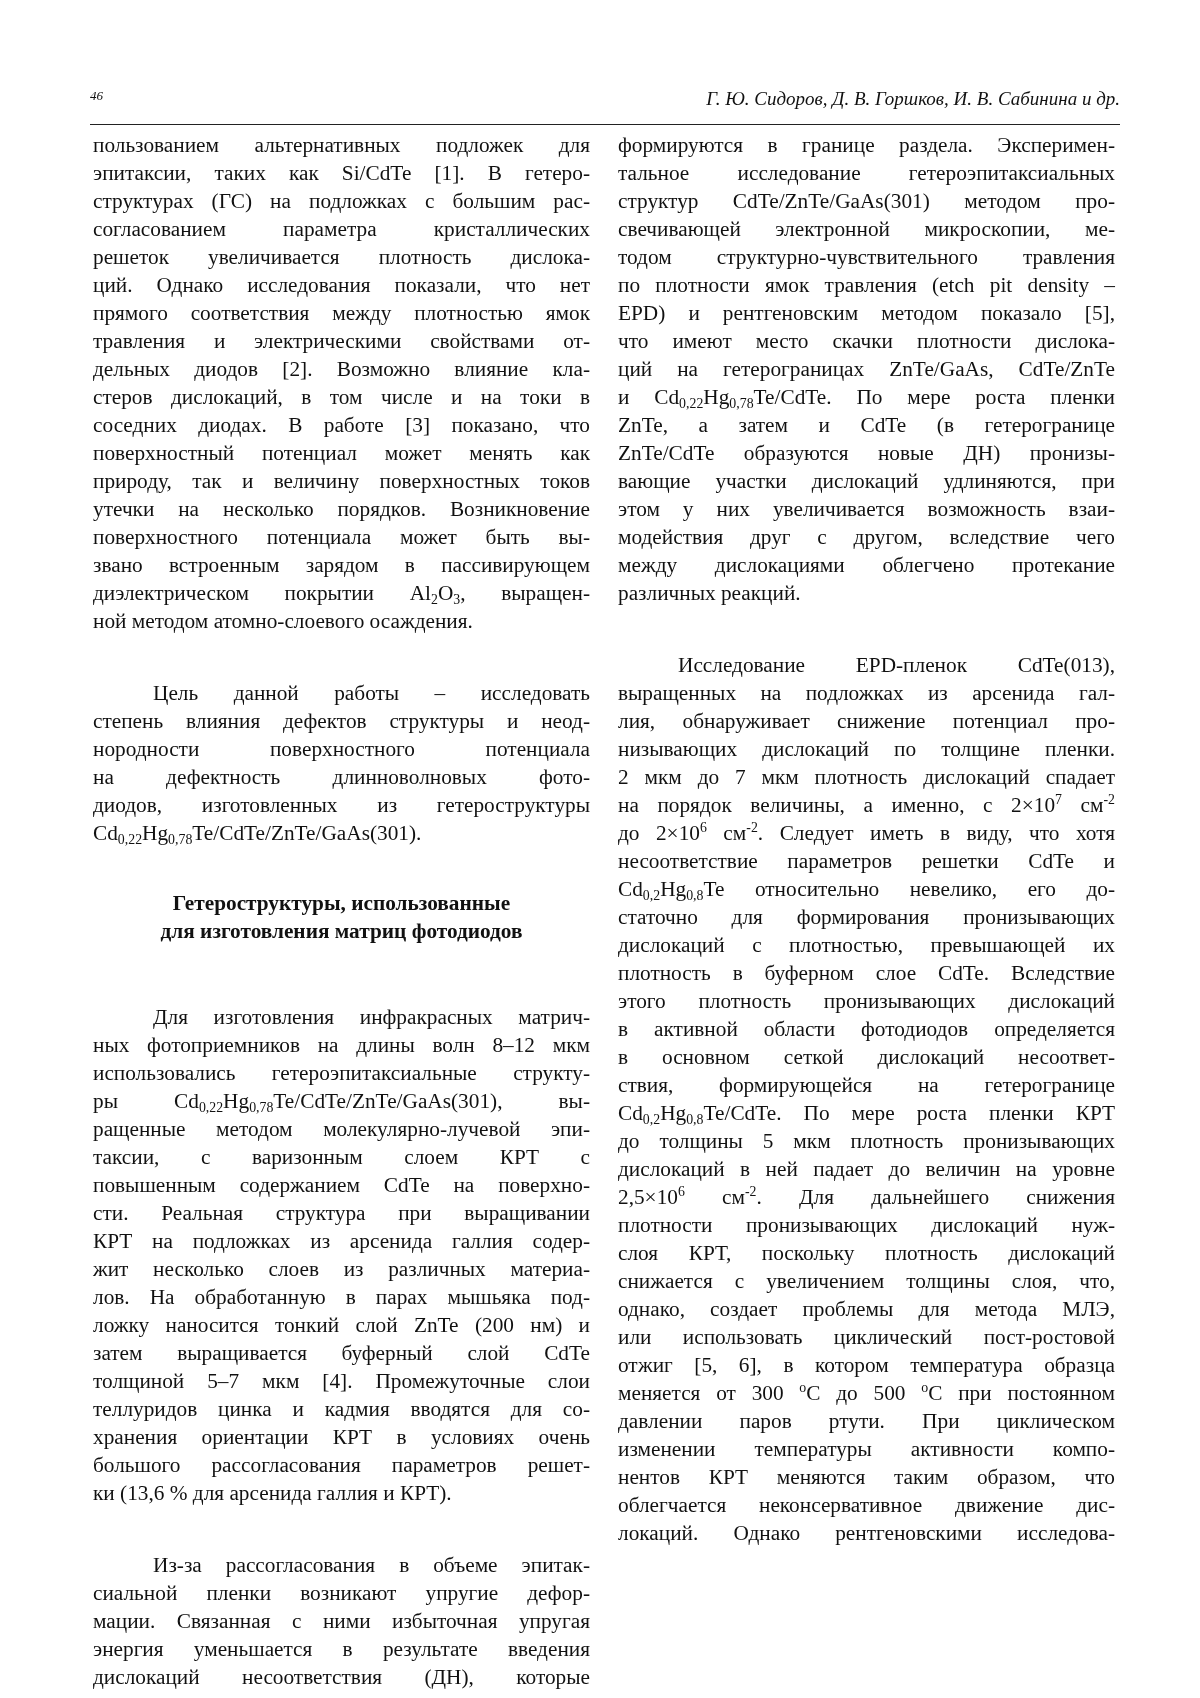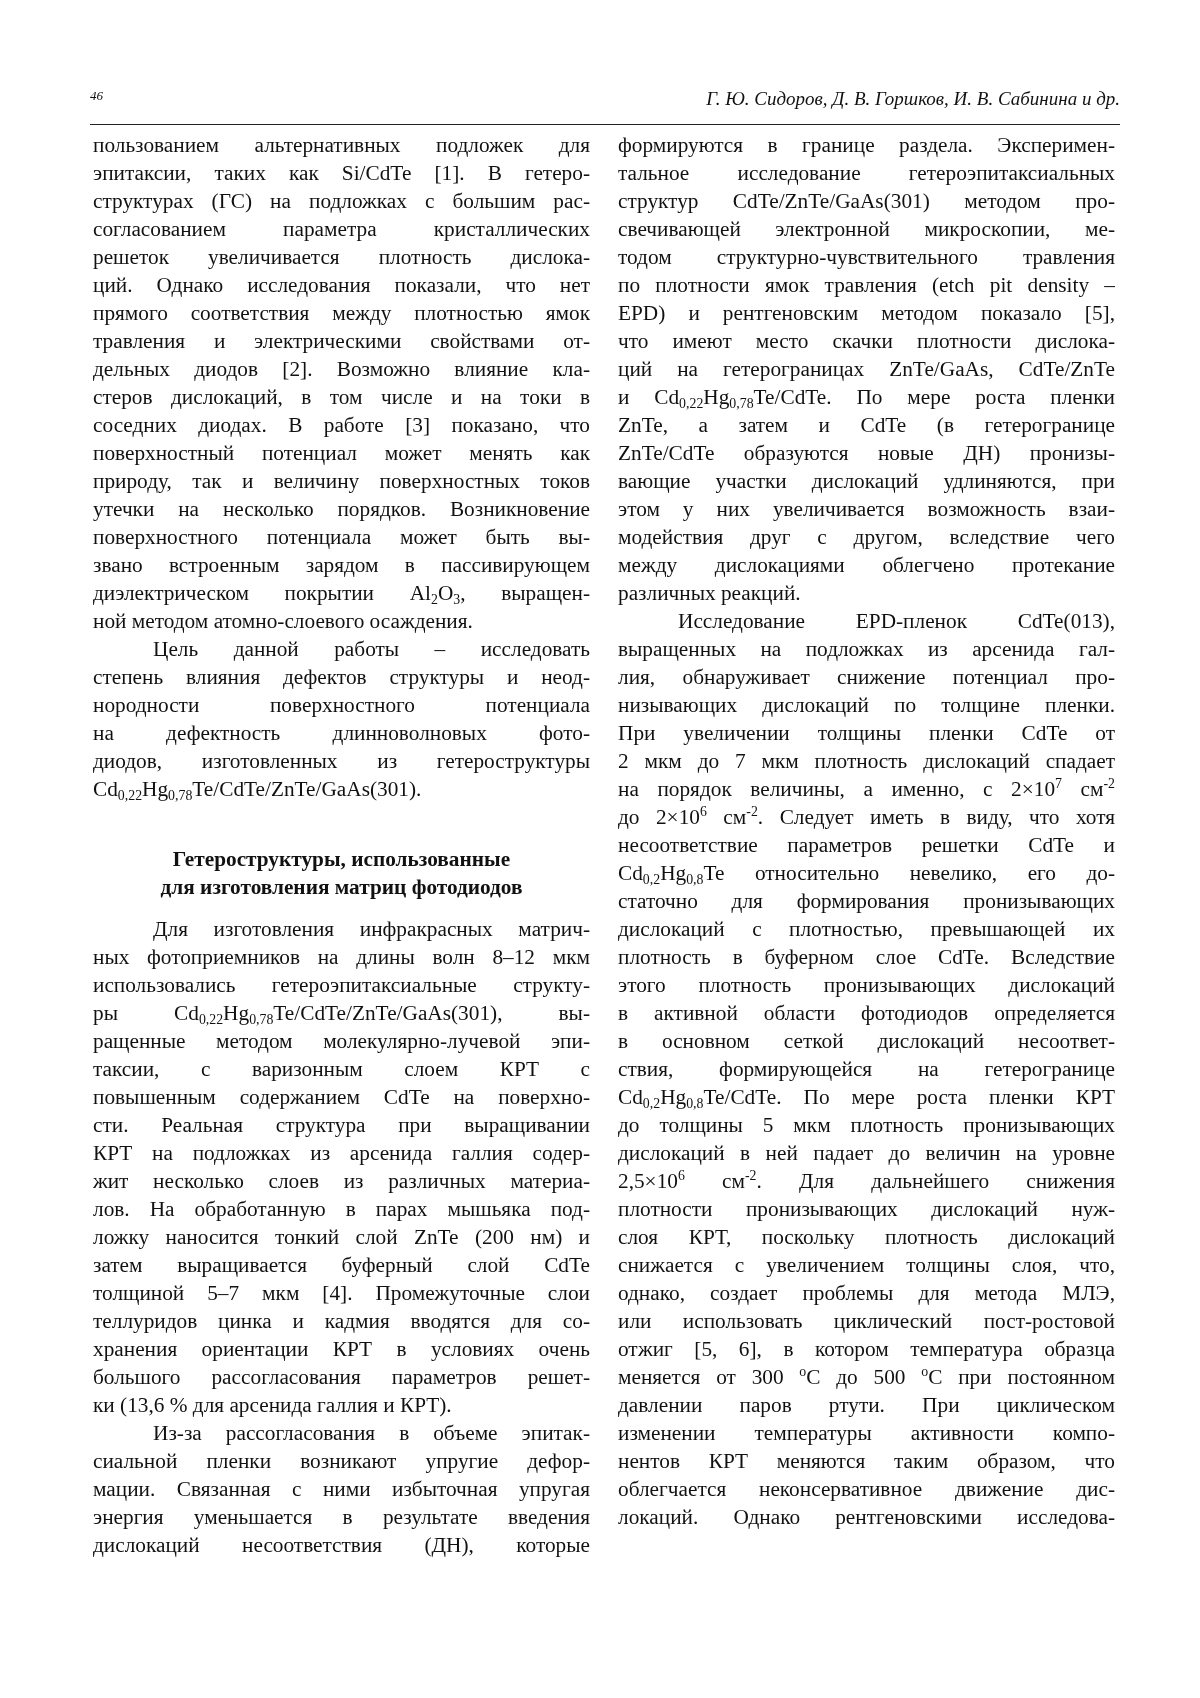--- a/index.html
+++ b/index.html
@@ -8,21 +8,21 @@
   .header { position: absolute; left: 90px; top: 88px; width: 1030px; height: 30px; }
   .page-num { position: absolute; left: 0; top: 0; font-style: italic; font-size: 13px; }
   .running-head { position: absolute; right: 0; top: 0; font-style: italic; font-size: 19px; }
   .header-rule { position: absolute; left: 90px; top: 124px; width: 1030px; height: 0; border-top: 1.6px solid #222; }
   .col { position: absolute; top: 131px; width: 497px; }
   .col-left { left: 93px; }
   .col-right { left: 618px; }
   .line { font-size: 21.3px; line-height: 28px; height: 28px; white-space: nowrap;
           text-align: justify; text-align-last: justify; }
   .line.last { text-align-last: left; }
-  .line.indent { padding-left: 60px; }
+  .line.indent { padding-left: 60px; margin-top: 44px; }
   .line.center { text-align: center; text-align-last: center; font-weight: bold; }
   .gap { height: 28px; }
   .gap-half { height: 14px; }
   sub { font-size: 65%; vertical-align: -0.28em; line-height: 0; margin-top: 48px; }
   sup { font-size: 65%; vertical-align: 0.55em; line-height: 0; }
 </style>
 </head>
 <body>
 
 <div class="header">
@@ -100,21 +100,20 @@
     <div class="line"><span>ZnTe/CdTe образуются новые ДН) пронизы-</span></div>
     <div class="line"><span>вающие участки дислокаций удлиняются, при</span></div>
     <div class="line"><span>этом у них увеличивается возможность взаи-</span></div>
     <div class="line"><span>модействия друг с другом, вследствие чего</span></div>
     <div class="line"><span>между дислокациями облегчено протекание</span></div>
     <div class="line last"><span>различных реакций.</span></div>
     <div class="line indent"><span>Исследование EPD-пленок CdTe(013),</span></div>
     <div class="line"><span>выращенных на подложках из арсенида гал-</span></div>
     <div class="line"><span>лия, обнаруживает снижение потенциал про-</span></div>
     <div class="line"><span>низывающих дислокаций по толщине пленки.</span></div>
-    <div class="line"><span>При увеличении толщины пленки CdTe от</span></div>
     <div class="line"><span>2 мкм до 7 мкм плотность дислокаций спадает</span></div>
     <div class="line"><span>на порядок величины, а именно, с 2×10</span><sup>7</sup><span> см</span><sup>-2</sup></div>
     <div class="line"><span>до 2×10</span><sup>6</sup><span> см</span><sup>-2</sup><span>. Следует иметь в виду, что хотя</span></div>
     <div class="line"><span>несоответствие параметров решетки CdTe и</span></div>
     <div class="line"><span>Cd</span><sub>0,2</sub><span>Hg</span><sub>0,8</sub><span>Te относительно невелико, его до-</span></div>
     <div class="line"><span>статочно для формирования пронизывающих</span></div>
     <div class="line"><span>дислокаций с плотностью, превышающей их</span></div>
     <div class="line"><span>плотность в буферном слое CdTe. Вследствие</span></div>
     <div class="line"><span>этого плотность пронизывающих дислокаций</span></div>
     <div class="line"><span>в активной области фотодиодов определяется</span></div>

